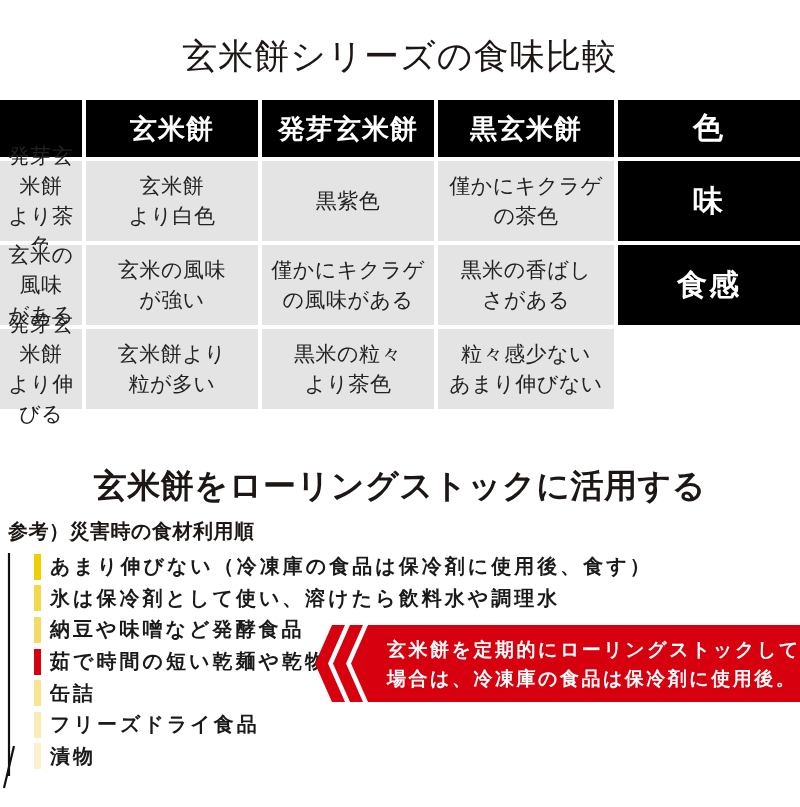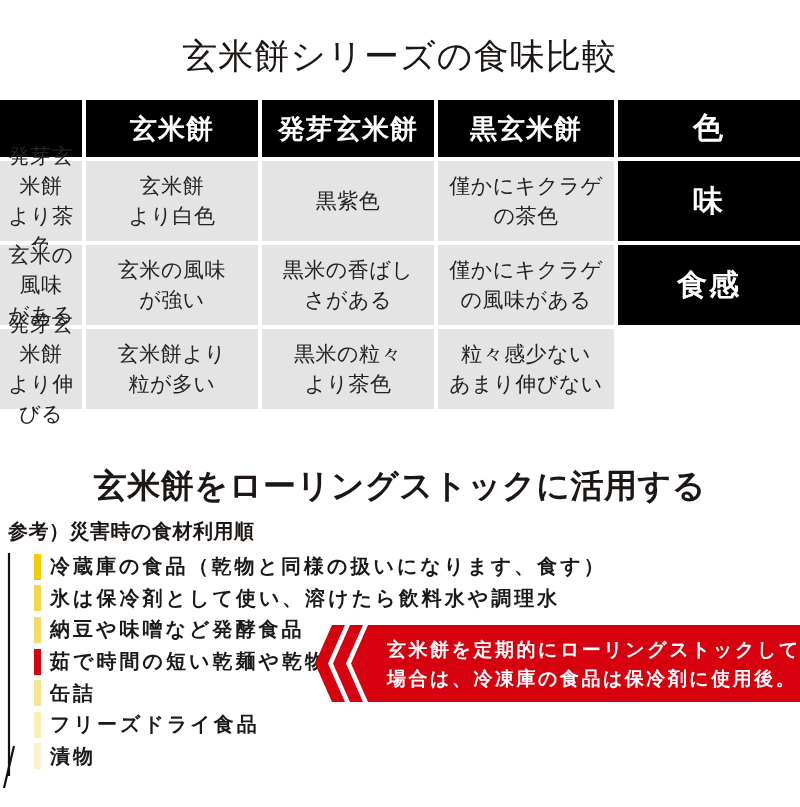--- a/index.html
+++ b/index.html
@@ -71,24 +71,24 @@
 より白色</div>
     <div class="cell data">黒紫色</div>
     <div class="cell data">僅かにキクラゲ
 の茶色</div>
 
     <div class="cell rowlabel">味</div>
     <div class="cell data">玄米の風味
 がある</div>
     <div class="cell data">玄米の風味
 が強い</div>
+    <div class="cell data">僅かにキクラゲ
+の風味がある</div>
     <div class="cell data">黒米の香ばし
 さがある</div>
-    <div class="cell data">僅かにキクラゲ
-の風味がある</div>
 
     <div class="cell rowlabel">食感</div>
     <div class="cell data">発芽玄米餅
 より伸びる</div>
     <div class="cell data">玄米餅より
 粒が多い</div>
     <div class="cell data">黒米の粒々
 より茶色</div>
     <div class="cell data">粒々感少ない
 あまり伸びない</div>
@@ -99,21 +99,21 @@
   <div class="ref-subtitle">参考）災害時の食材利用順</div>
 
   <svg class="order-arrow" width="30" height="255" viewBox="0 0 30 255">
     <line x1="9" y1="5" x2="9" y2="228" stroke="#111" stroke-width="2.2"></line>
     <line x1="14" y1="198" x2="4" y2="240" stroke="#111" stroke-width="2.2"></line>
   </svg>
 
   <div class="food-list">
     <div class="food-item">
       <span class="marker" style="background: rgb(242, 205, 0);"></span>
-      <span class="food-label">冷蔵庫の食品（乾物と同様の扱いになります、食す）</span>
+      <span class="food-label">あまり伸びない（冷凍庫の食品は保冷剤に使用後、食す）</span>
     </div>
     <div class="food-item">
       <span class="marker" style="background: rgb(244, 216, 75);"></span>
       <span class="food-label">氷は保冷剤として使い、溶けたら飲料水や調理水</span>
     </div>
     <div class="food-item">
       <span class="marker" style="background: rgb(244, 218, 104);"></span>
       <span class="food-label">納豆や味噌など発酵食品</span>
     </div>
     <div class="food-item">

